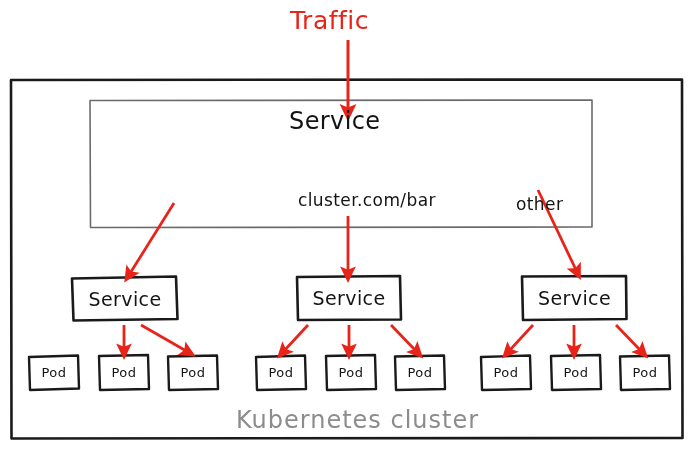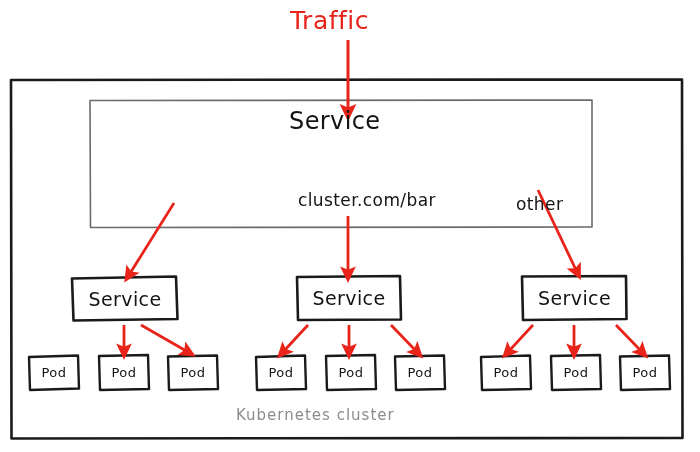--- a/index.html
+++ b/index.html
@@ -47,21 +47,21 @@
     font-size: 17px;
   }
   .box-label {
     font-size: 19px;
   }
   .pod-label {
     font-size: 13px;
   }
   .cluster-label {
     color: #8c8c8c;
-    font-size: 15px;
+    font-size: 24px;
     letter-spacing: 1px;
   }
   .boxtext {
     position: absolute;
     display: flex;
     align-items: center;
     justify-content: center;
     color: #141414;
     pointer-events: none;
     text-align: right;

